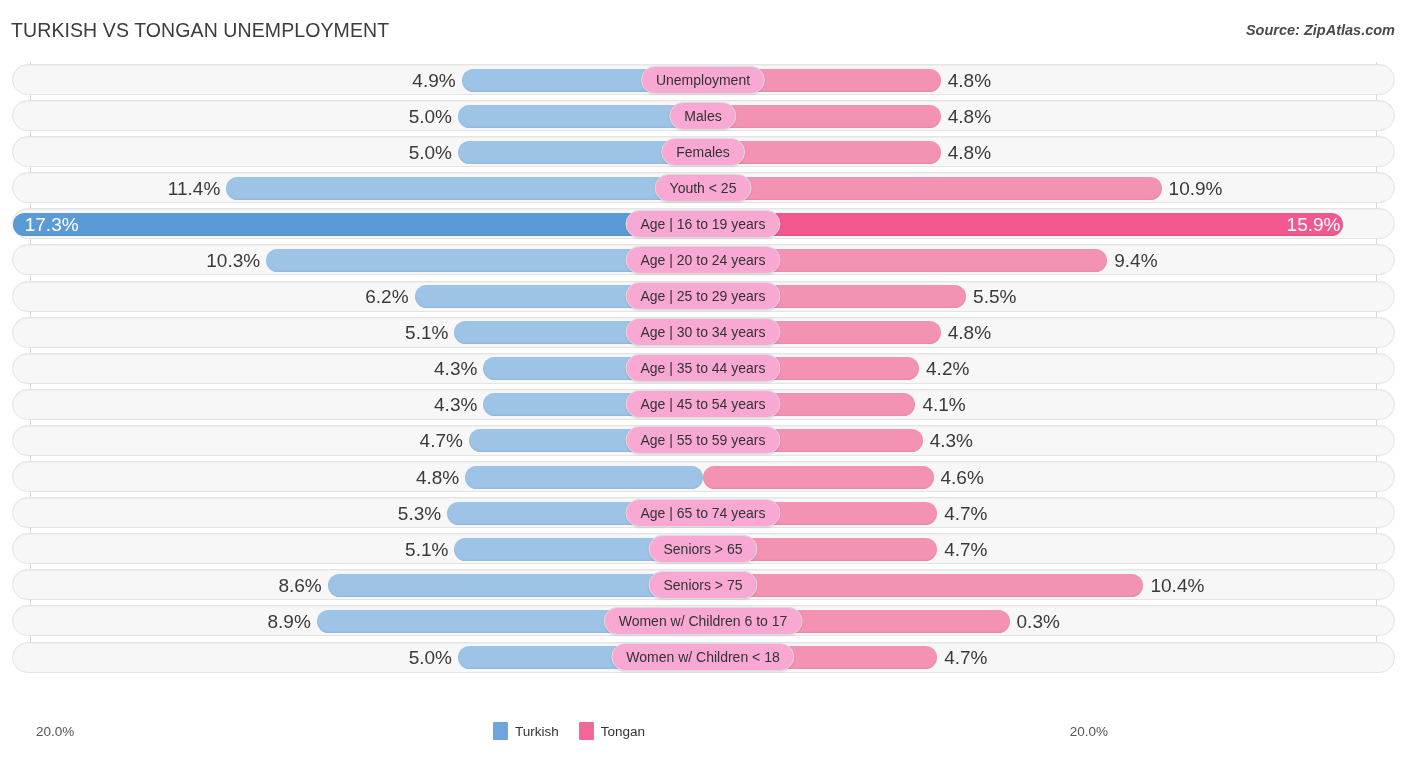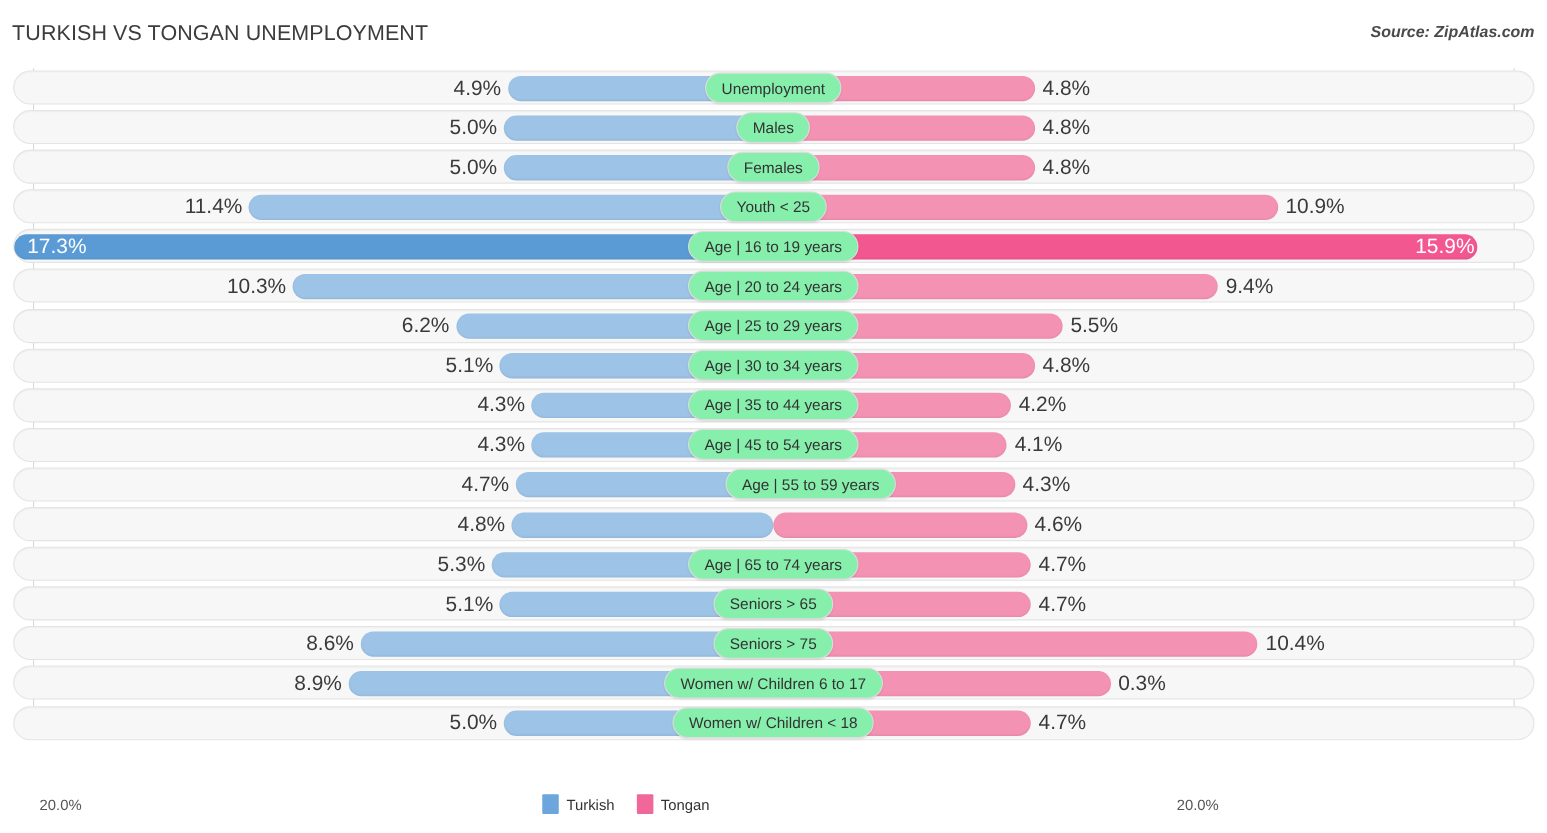--- a/index.html
+++ b/index.html
@@ -99,21 +99,21 @@
   .val.lv { text-align: right; }
   .val.rv { text-align: left; }
   .val.inside { color: #ffffff; }
 
   
   .pill {
     position: absolute;
     top: 3.5px;
     height: 28px;
     line-height: 27px;
-    background: #86efac;
+    background: #f9a8d4;
     border: 1px solid #dcdcdc;
     border-radius: 15px;
     font-size: 14px;
     color: #333333;
     white-space: nowrap;
     text-align: center;
     padding: 0 14px;
     transform: translateX(-50%);
     box-shadow: 0 1px 2px rgba(0,0,0,0.10);
     z-index: 5;
@@ -238,21 +238,21 @@
           <div class="val lv" style="right: 928.66px;">4.3%</div>
           <div class="val rv" style="left: 922.42px;">4.1%</div>
           <div class="pill" style="left: 703px;">Age | 45 to 54 years</div>
         </div>
         <div class="row">
           <div class="track"></div>
           <div class="bar left blue" style="left: 468.86px; width: 234.14px;"></div>
           <div class="bar right pink" style="left: 703px; width: 219.66px;"></div>
           <div class="val lv" style="right: 943.14px;">4.7%</div>
           <div class="val rv" style="left: 929.66px;">4.3%</div>
-          <div class="pill" style="left: 737px;">Age | 55 to 59 years</div>
+          <div class="pill" style="left: 703px;">Age | 55 to 59 years</div>
         </div>
         <div class="row">
           <div class="track"></div>
           <div class="bar left blue" style="left: 465.24px; width: 237.76px;"></div>
           <div class="bar right pink" style="left: 703px; width: 230.52px;"></div>
           <div class="val lv" style="right: 946.76px;">4.8%</div>
           <div class="val rv" style="left: 940.52px;">4.6%</div>
         </div>
         <div class="row">
           <div class="track"></div>

